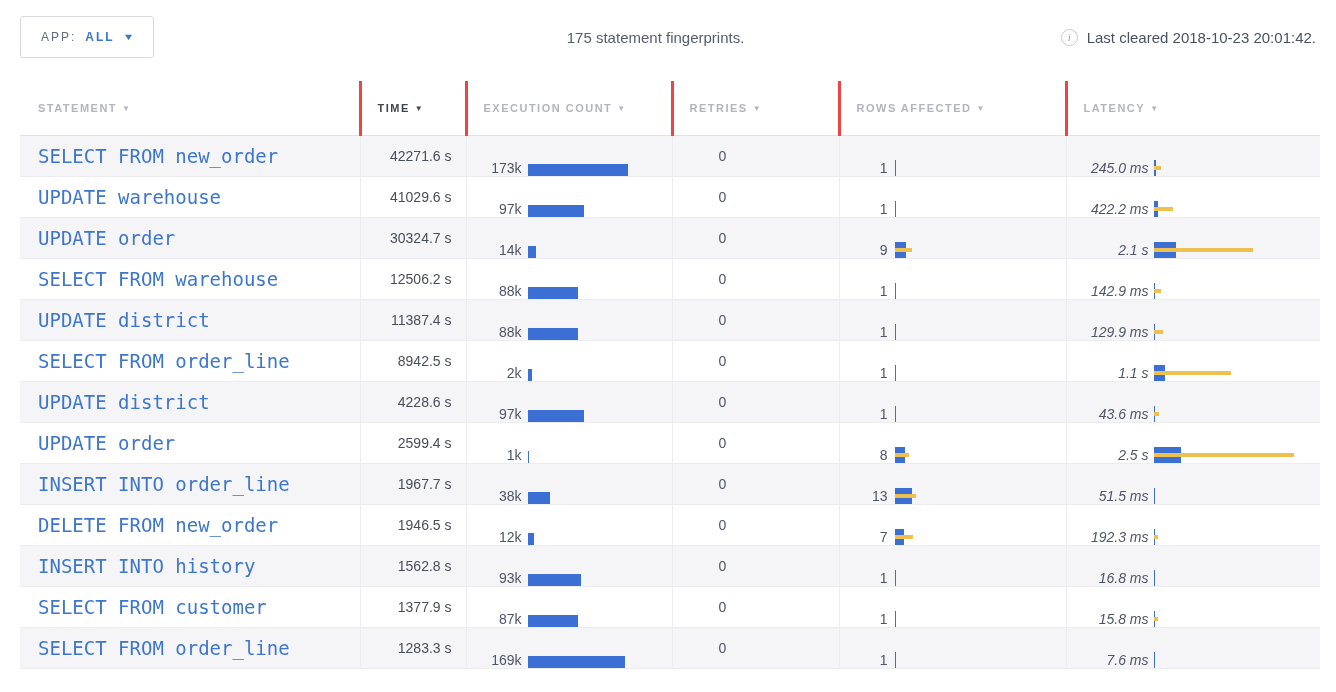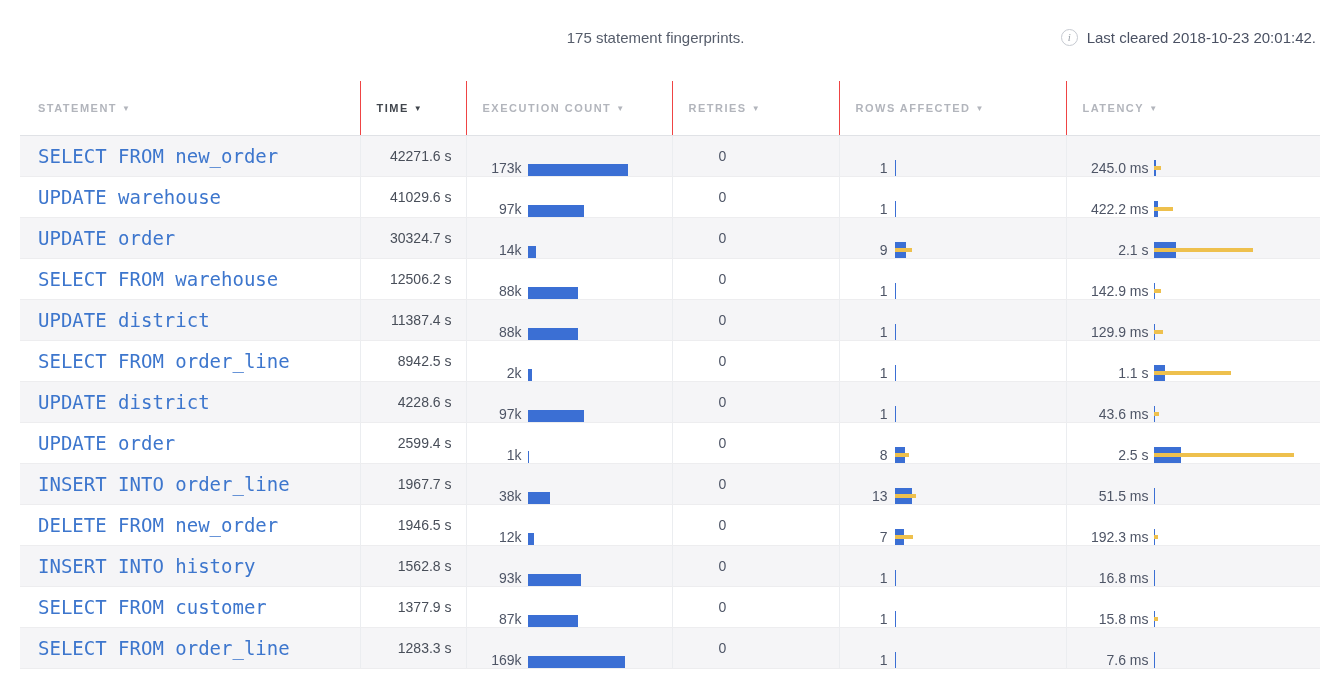--- a/index.html
+++ b/index.html
@@ -27,30 +27,30 @@
                color:#9aa0a8; font-size:11px; line-height:15px; text-align:center;
                font-family:"Liberation Serif", serif; font-style:italic; }
 
   
   table { border-collapse:collapse; table-layout:fixed; margin:23px 0 0 20px;
           width:1300px; }
   col.c1{width:340px} col.c2{width:106px} col.c3{width:206px}
   col.c4{width:167px} col.c5{width:227px} col.c6{width:254px}
   th { height:54px; text-align:left; font-size:11px; font-weight:700;
        letter-spacing:1.5px; color:#b2b5bc; padding-left:16px;
-       border-right:1px solid #ef4444; border-bottom:1px solid #e0e2e6;
+       border-right:3px solid #ef4444; border-bottom:1px solid #e0e2e6;
        background:#fff; cursor:pointer; white-space:nowrap; }
   th:first-child { padding-left:18px; }
   th:last-child { border-right:none; }
   th.sorted { color:#40454c; }
   th .arrow { font-size:8px; margin-left:5px; vertical-align:1px; }
 
   td { height:40px; border-right:1px solid #ebedf0; border-bottom:1px solid #ededef;
        font-size:14px; color:#4e5566; vertical-align:middle; white-space:nowrap; }
-  td:last-child { border-right:none; }
+  td:last-child { border-right:none;font-style:italic; }
   tr.odd td { background:#f5f5f7; }
   tr.even td { background:#fff; }
 
   .c-st { padding-left:18px; }
   .c-st a { font-family:"DejaVu Sans Mono", monospace; font-size:19px;
             color:var(--link); text-decoration:none; }
   .c-time { text-align:right; padding-right:14px; color:#484e59; }
   .cellflex { display:flex; align-items:flex-end; height:40px; }
   .num { display:inline-block; text-align:right; color:#4e5566; }
   .c-exec .num { width:55px; margin-right:6px; }
@@ -61,20 +61,25 @@
   .bwrap { position:relative; height:16px; flex:1; }
   .bwrap .bar { position:absolute; left:0; top:0; height:16px; background:var(--bar); }
   .bwrap .dev { position:absolute; left:0; top:6px; height:4px; background:var(--dev); }
 </style>
 </head>
 <body>
 
 <div class="page">
 
   <div class="toolbar">
+    <div class="app-filter">
+      <span class="lbl">APP:</span>
+      <span class="val">ALL</span>
+      <span class="caret">▼</span>
+    </div>
     <div class="summary">175 statement fingerprints.</div>
     <div class="cleared">
       <span class="info-icon">i</span>
       <span>Last cleared 2018-10-23 20:01:42.</span>
     </div>
   </div>
 
   <table>
     <colgroup>
         <col class="c1">

